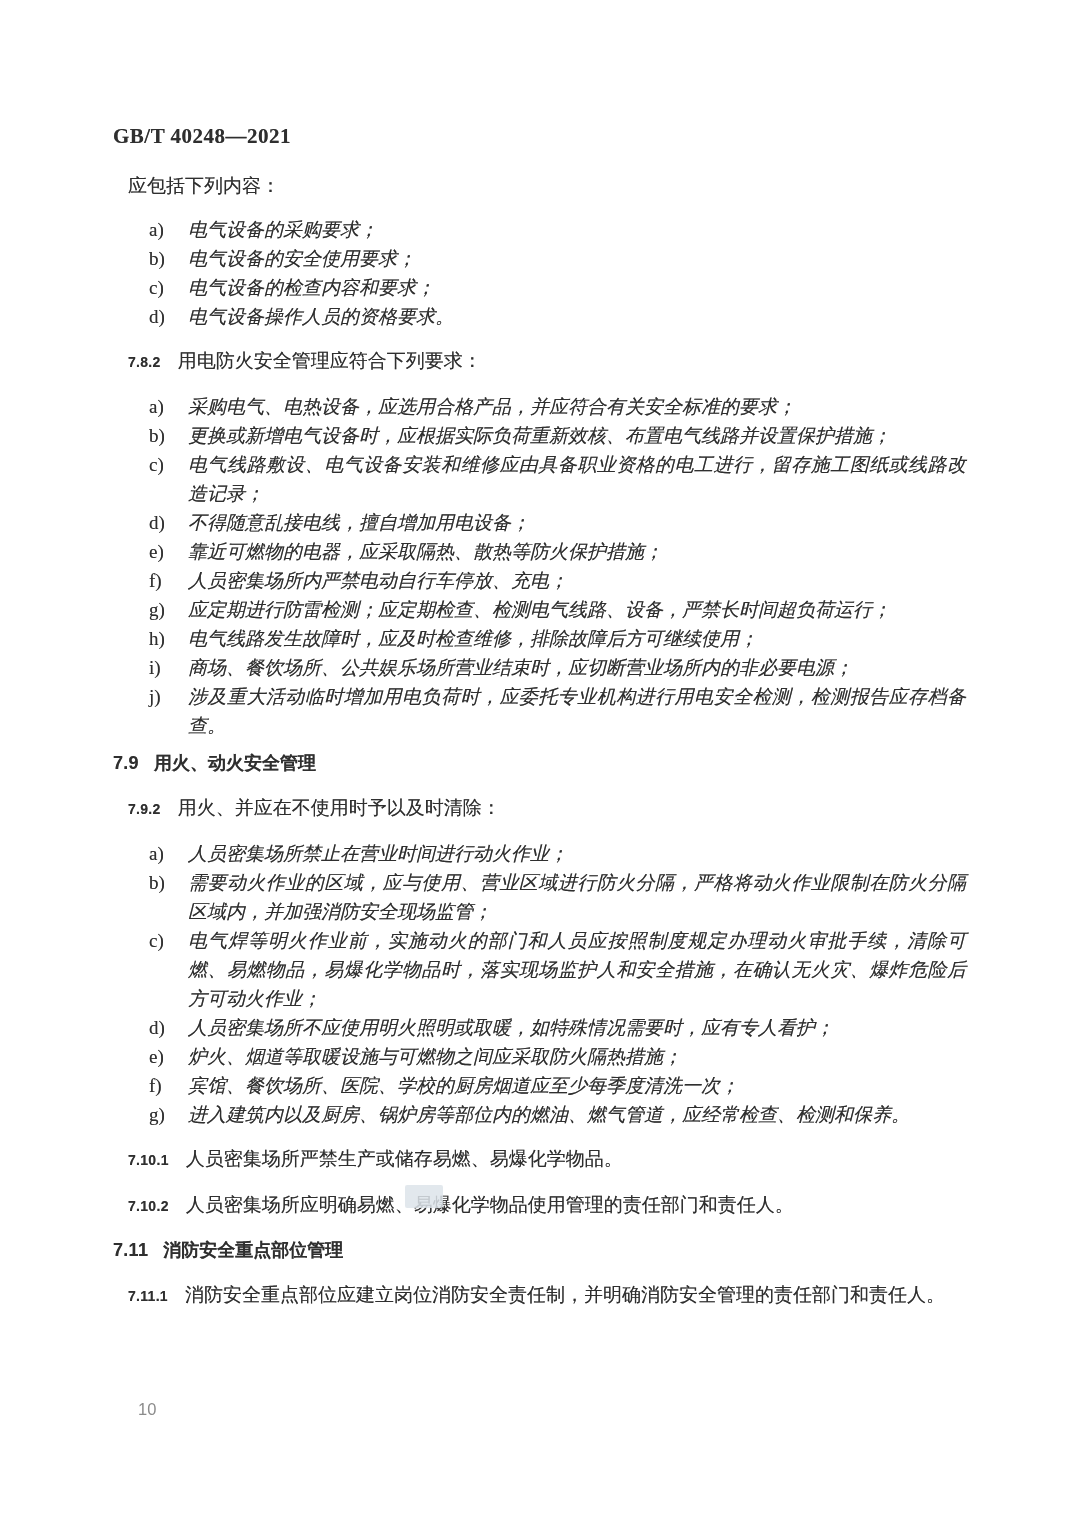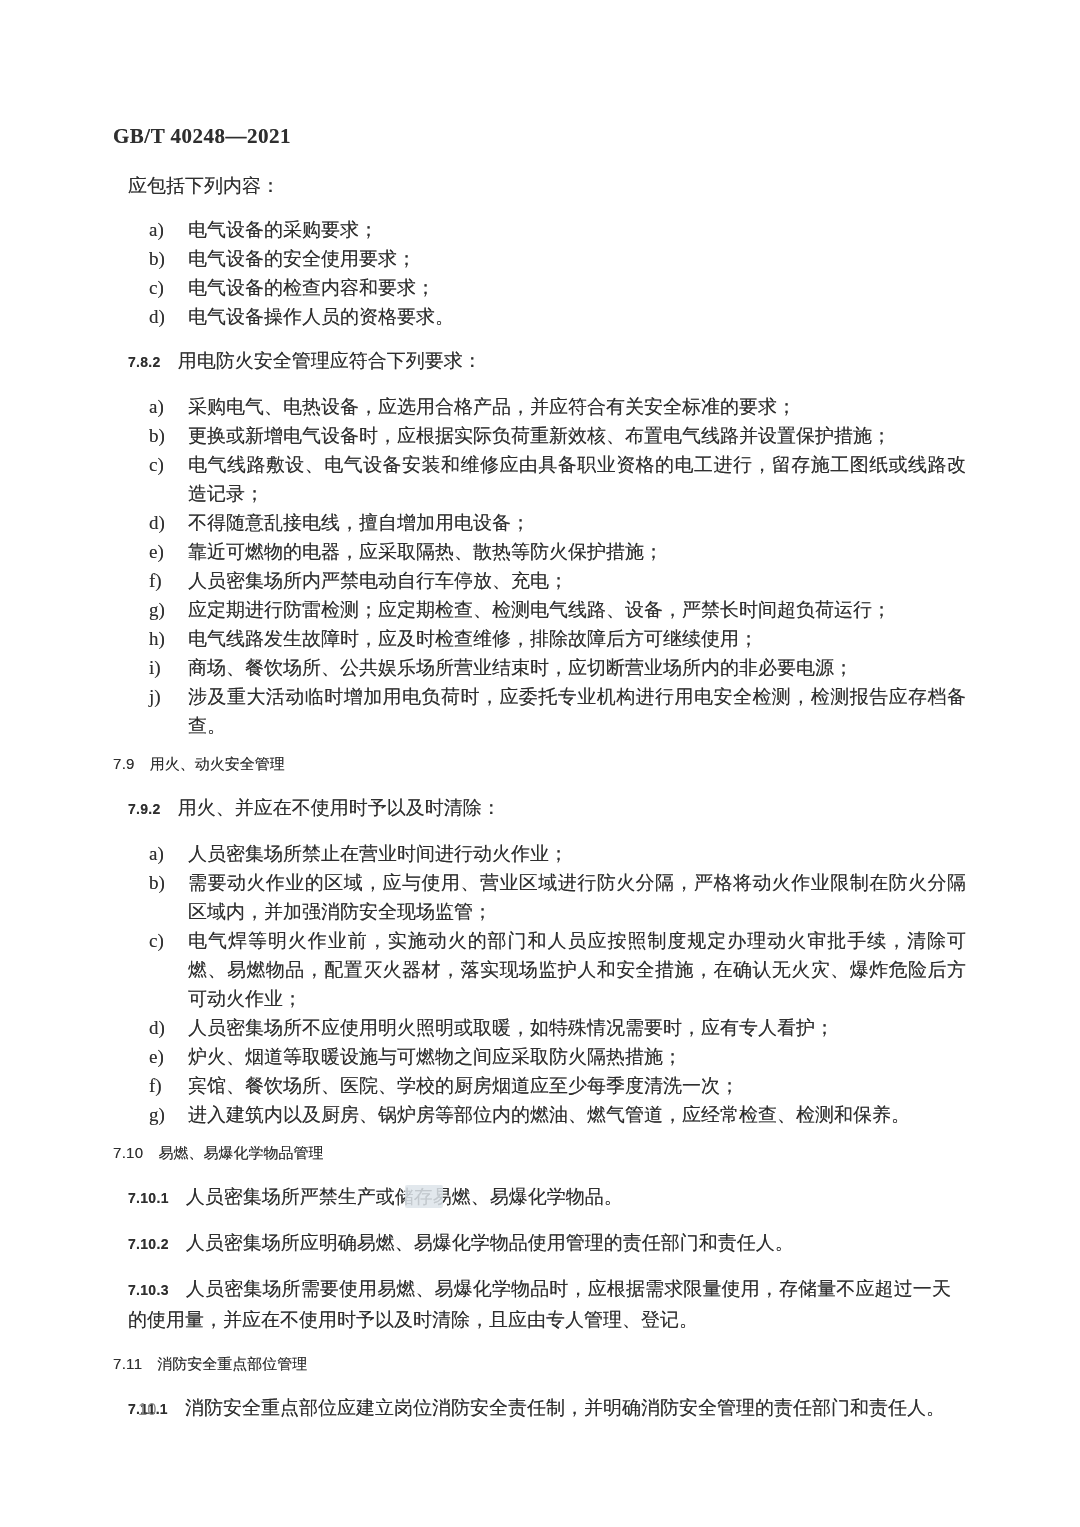--- a/index.html
+++ b/index.html
@@ -50,26 +50,27 @@
     font-size:19px;
     line-height:29px;
   }
   .li-label{
     flex:none;
     width:39px;
   }
   .li-text{
     flex:1;
     text-align:justify;
+    font-style:italic;
   }
   .section{
     margin:9px 0 13px 0;
     font-family:"Liberation Sans", sans-serif;
-    font-weight:normal;
-    font-size:15px;
+    font-weight:bold;
+    font-size:18px;
     line-height:29px;
   }
   .section .num{
     margin-right:15px;
     letter-spacing:.3px;
   }
   .watermark{
     position:absolute;
     left:405px; top:1185px;
     width:38px; height:23px;
@@ -192,21 +193,21 @@
           <span class="li-text">人员密集场所禁止在营业时间进行动火作业；</span>
         </div>
 
         <div class="li">
           <span class="li-label">b)</span>
           <span class="li-text">需要动火作业的区域，应与使用、营业区域进行防火分隔，严格将动火作业限制在防火分隔区域内，并加强消防安全现场监管；</span>
         </div>
 
         <div class="li">
           <span class="li-label">c)</span>
-          <span class="li-text">电气焊等明火作业前，实施动火的部门和人员应按照制度规定办理动火审批手续，清除可燃、易燃物品，配置灭火器材，落实现场监护人和安全措施，在确认无火灾、爆炸危险后方可动火作业；</span>
+          <span class="li-text">电气焊等明火作业前，实施动火的部门和人员应按照制度规定办理动火审批手续，清除可燃、易燃物品，易爆化学物品时，落实现场监护人和安全措施，在确认无火灾、爆炸危险后方可动火作业；</span>
         </div>
 
         <div class="li">
           <span class="li-label">d)</span>
           <span class="li-text">人员密集场所不应使用明火照明或取暖，如特殊情况需要时，应有专人看护；</span>
         </div>
 
         <div class="li">
           <span class="li-label">e)</span>
           <span class="li-text">炉火、烟道等取暖设施与可燃物之间应采取防火隔热措施；</span>
@@ -216,37 +217,31 @@
           <span class="li-label">f)</span>
           <span class="li-text">宾馆、餐饮场所、医院、学校的厨房烟道应至少每季度清洗一次；</span>
         </div>
 
         <div class="li">
           <span class="li-label">g)</span>
           <span class="li-text">进入建筑内以及厨房、锅炉房等部位内的燃油、燃气管道，应经常检查、检测和保养。</span>
         </div>
       </div>
 
-    <h2 class="section">
-      <span class="num">7.10</span><span>易燃、易爆化学物品管理</span>
-    </h2>
 
     <div class="list">
 
         <p class="para clause">
           <span class="num">7.10.1</span><span>人员密集场所严禁生产或储存易燃、易爆化学物品。</span>
         </p>
 
         <p class="para clause">
           <span class="num">7.10.2</span><span>人员密集场所应明确易燃、易爆化学物品使用管理的责任部门和责任人。</span>
         </p>
 
-        <p class="para clause">
-          <span class="num">7.10.3</span><span>人员密集场所需要使用易燃、易爆化学物品时，应根据需求限量使用，存储量不应超过一天的使用量，并应在不使用时予以及时清除，且应由专人管理、登记。</span>
-        </p>
       </div>
 
     <h2 class="section">
       <span class="num">7.11</span><span>消防安全重点部位管理</span>
     </h2>
 
     <p class="para clause">
       <span class="num">7.11.1</span><span>消防安全重点部位应建立岗位消防安全责任制，并明确消防安全管理的责任部门和责任人。</span>
     </p>
 

